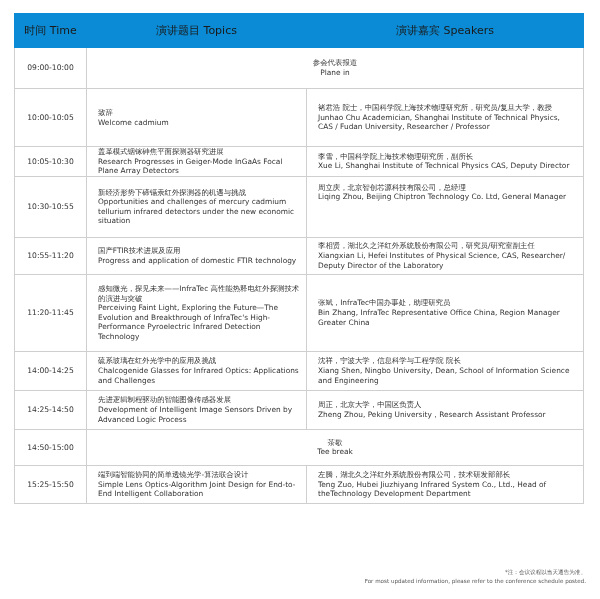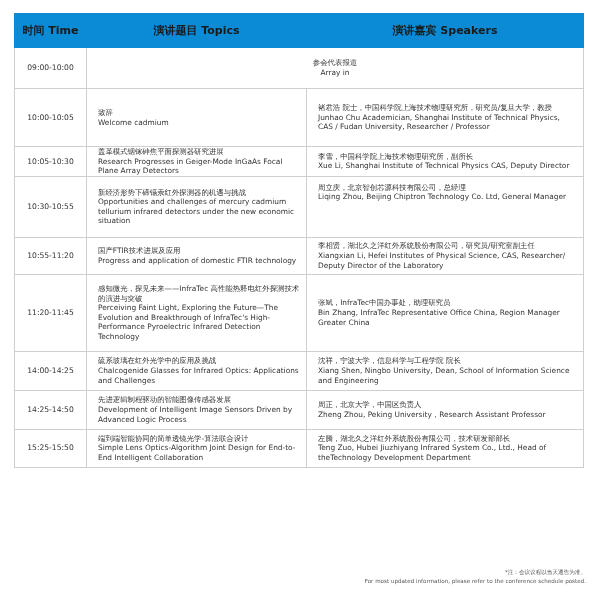--- a/index.html
+++ b/index.html
@@ -3,21 +3,21 @@
 <meta charset="utf-8">
 <style>
   html, body { margin: 0; padding: 0; background: #ffffff; }
   body { width: 600px; height: 599px; position: relative; overflow: hidden;
          font-family: "DejaVu Sans", "Liberation Sans", sans-serif; color: #333333; }
   .agenda { position: absolute; left: 14px; top: 13px; width: 569px; border-collapse: collapse;
             table-layout: fixed; }
   .agenda col.c-time { width: 72px; }
   .agenda col.c-topic { width: 220px; }
   .agenda col.c-speaker { width: 277px; }
-  .agenda th { background: #0b8bd6; color: #1a1a1a; font-weight: bold; font-size: 11px;
+  .agenda th { background: #0b8bd6; color: #1a1a1a; font-weight: normal; font-size: 11px;
                height: 33px; padding: 0; text-align: center; border: 1px solid #0b8bd6; }
   .agenda td { border: 1px solid #cfcfcf; font-size: 7.4px; line-height: 9.6px; vertical-align: middle;
                padding: 0 6px 0 11px; box-sizing: border-box; }
   .agenda td.time { text-align: center; padding: 0; font-size: 7.6px; }
   .agenda td.span { text-align: center; padding: 8px; }
   .zh, .en { display: block; }
   .footnote { position: absolute; right: 14px; top: 568px; text-align: right; font-size: 5.6px;
               line-height: 9px; color: #555555; }
 </style>
 </head>
@@ -34,21 +34,21 @@
       <th>时间 Time</th>
       <th>演讲题目 Topics</th>
       <th>演讲嘉宾 Speakers</th>
     </tr>
   </thead>
   <tbody>
     <tr style="height:41px">
       <td class="time">09:00-10:00</td>
       <td class="span" colspan="2">
         <span class="zh">参会代表报道</span>
-        <span class="en">Array in</span>
+        <span class="en">Plane in</span>
       </td>
     </tr>
     <tr style="height:58px">
       <td class="time">10:00-10:05</td>
       <td>
         <span class="zh">致辞</span>
         <span class="en">Welcome cadmium</span>
       </td>
       <td>
         <span class="zh">褚君浩 院士，中国科学院上海技术物理研究所，研究员/复旦大学，教授</span>
@@ -114,20 +114,27 @@
       <td class="time">14:25-14:50</td>
       <td>
         <span class="zh">先进逻辑制程驱动的智能图像传感器发展</span>
         <span class="en">Development of Intelligent Image Sensors Driven by Advanced Logic Process</span>
       </td>
       <td>
         <span class="zh">周正，北京大学，中国区负责人</span>
         <span class="en">Zheng Zhou, Peking University，Research Assistant Professor</span>
       </td>
     </tr>
+    <tr style="height:28px">
+      <td class="time">14:50-15:00</td>
+      <td class="span" colspan="2">
+        <span class="zh">茶歇</span>
+        <span class="en">Tee break</span>
+      </td>
+    </tr>
     <tr style="height:38px">
       <td class="time">15:25-15:50</td>
       <td>
         <span class="zh">端到端智能协同的简单透镜光学-算法联合设计</span>
         <span class="en">Simple Lens Optics-Algorithm Joint Design for End-to-End Intelligent Collaboration</span>
       </td>
       <td>
         <span class="zh">左腾，湖北久之洋红外系统股份有限公司，技术研发部部长</span>
         <span class="en">Teng Zuo, Hubei Jiuzhiyang Infrared System Co., Ltd., Head of theTechnology Development Department</span>
       </td>

